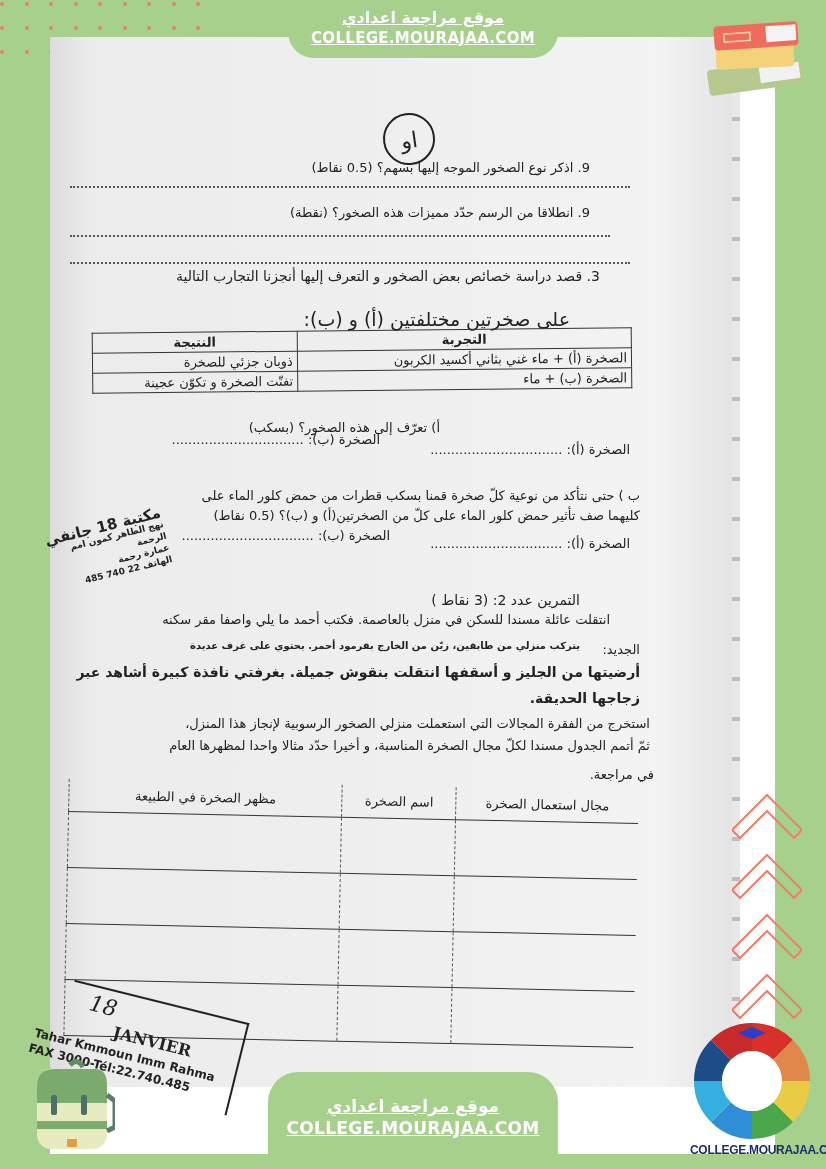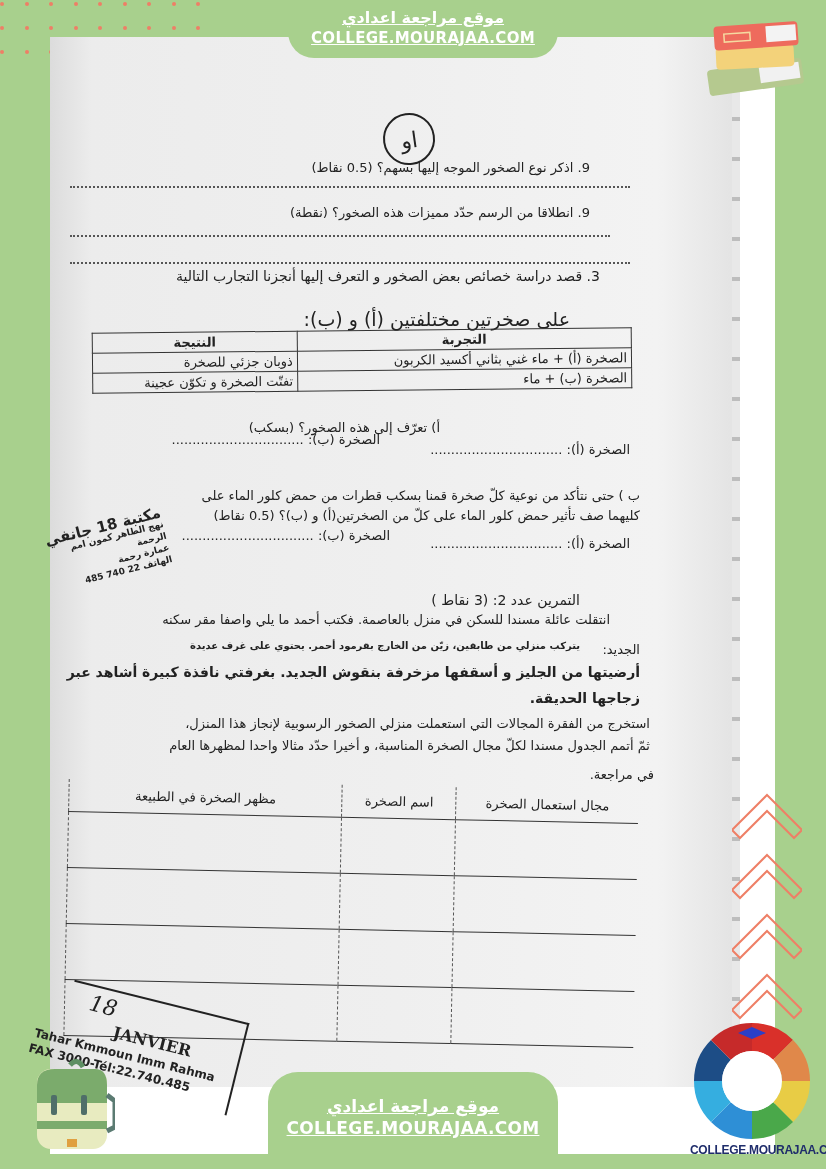--- a/index.html
+++ b/index.html
@@ -190,21 +190,21 @@
   <div>نهج الطاهر كمون امم الرحمة</div>
   <div>عمارة رحمة</div>
   <div>الهاتف 22 740 485</div>
 </div>
 
 <div class="content" style="top:592px; left:60px; width:580px;">
   <div class="line" style="top:0; right:60px; font-size:14px;">التمرين عدد 2: (3 نقاط )</div>
   <div class="line" style="top:20px; right:30px;">انتقلت عائلة مسندا للسكن في منزل بالعاصمة. فكتب أحمد ما يلي واصفا مقر سكنه</div>
   <div class="line" style="top:50px; right:0;text-align:right;">الجديد:</div>
   <div class="line" style="top:48px; right:60px; font-weight:bold; font-size:10px;">يتركب منزلي من طابقين، زيّن من الخارج بقرمود أحمر. يحتوي على غرف عديدة</div>
-  <div class="line" style="top:72px; right:0; font-weight:bold; font-size:14px;">أرضيتها من الجليز و أسقفها مزخرفة بنقوش الجديد. بغرفتي نافذة كبيرة أشاهد عبر</div>
+  <div class="line" style="top:72px; right:0; font-weight:bold; font-size:14px;">أرضيتها من الجليز و أسقفها انتقلت بنقوش جميلة. بغرفتي نافذة كبيرة أشاهد عبر</div>
   <div class="line" style="top:98px; right:0; font-weight:bold; font-size:14px;">زجاجها الحديقة.</div>
   <div class="line" style="top:124px; right:-10px; font-size:13px;">استخرج من الفقرة المجالات التي استعملت منزلي الصخور الرسوبية لإنجاز هذا المنزل،</div>
   <div class="line" style="top:146px; right:-10px; font-size:13px;">ثمّ أتمم الجدول مسندا لكلّ مجال الصخرة المناسبة، و أخيرا حدّد مثالا واحدا لمظهرها العام</div>
   <div class="line" style="top:175px; right:-14px; font-size:13px;">في مراجعة.</div>
 </div>
 
 <table class="table2">
   <tbody>
       <tr>
     <th style="width:32%">مجال استعمال الصخرة</th>

